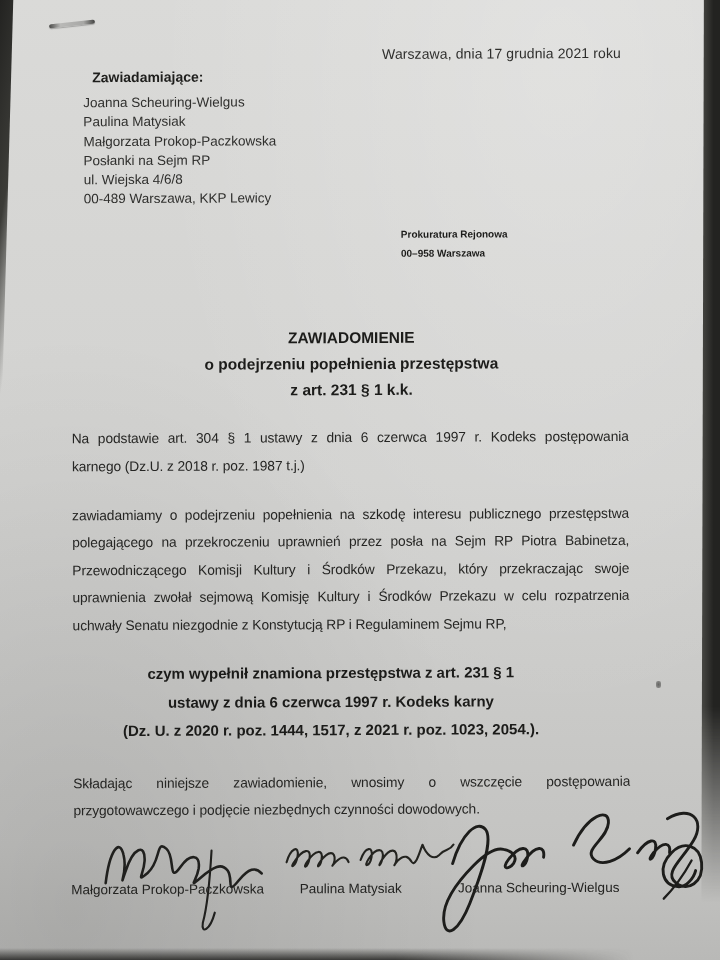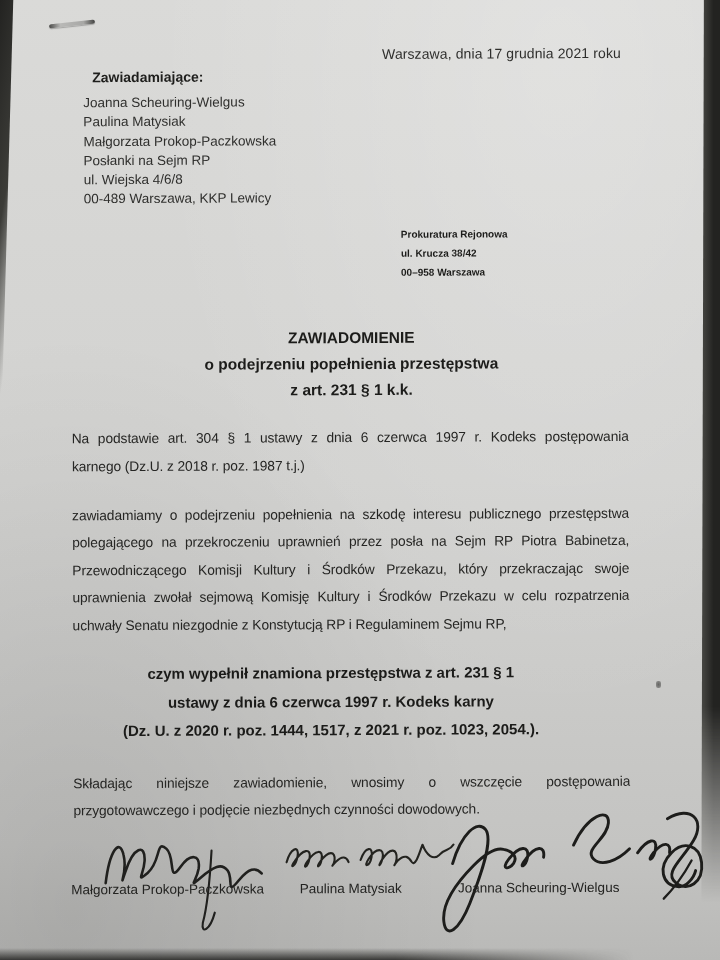--- a/index.html
+++ b/index.html
@@ -89,21 +89,20 @@
         <div class="plain-line">Joanna Scheuring-Wielgus</div>
         <div class="plain-line">Paulina Matysiak</div>
         <div class="plain-line">Małgorzata Prokop-Paczkowska</div>
         <div class="plain-line">Posłanki na Sejm RP</div>
         <div class="plain-line">ul. Wiejska 4/6/8</div>
         <div class="plain-line">00-489 Warszawa, KKP Lewicy</div>
       </div>
 
     <div class="abs recipient">
         <div class="plain-line">Prokuratura Rejonowa</div>
-        <div class="plain-line">ul. Krucza 38/42</div>
         <div class="plain-line">00–958 Warszawa</div>
       </div>
 
     <div class="abs title">
         <div class="center-line">ZAWIADOMIENIE</div>
         <div class="center-line">o podejrzeniu popełnienia przestępstwa</div>
         <div class="center-line">z art. 231 § 1 k.k.</div>
       </div>
 
     <div class="abs para para1">

